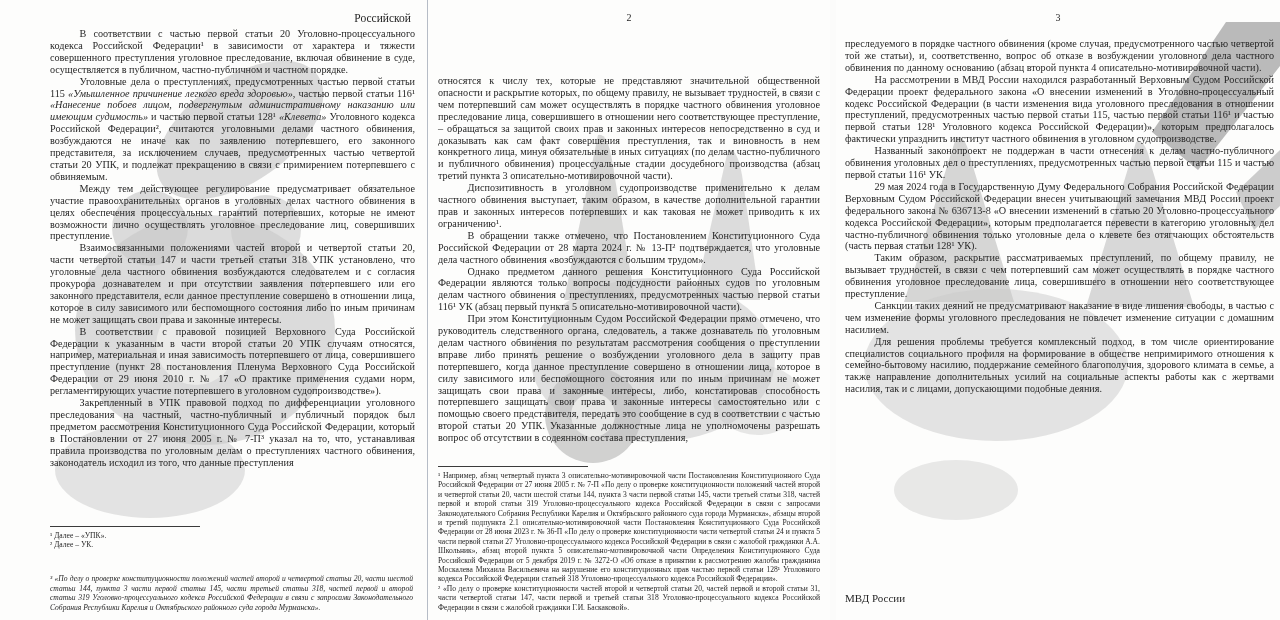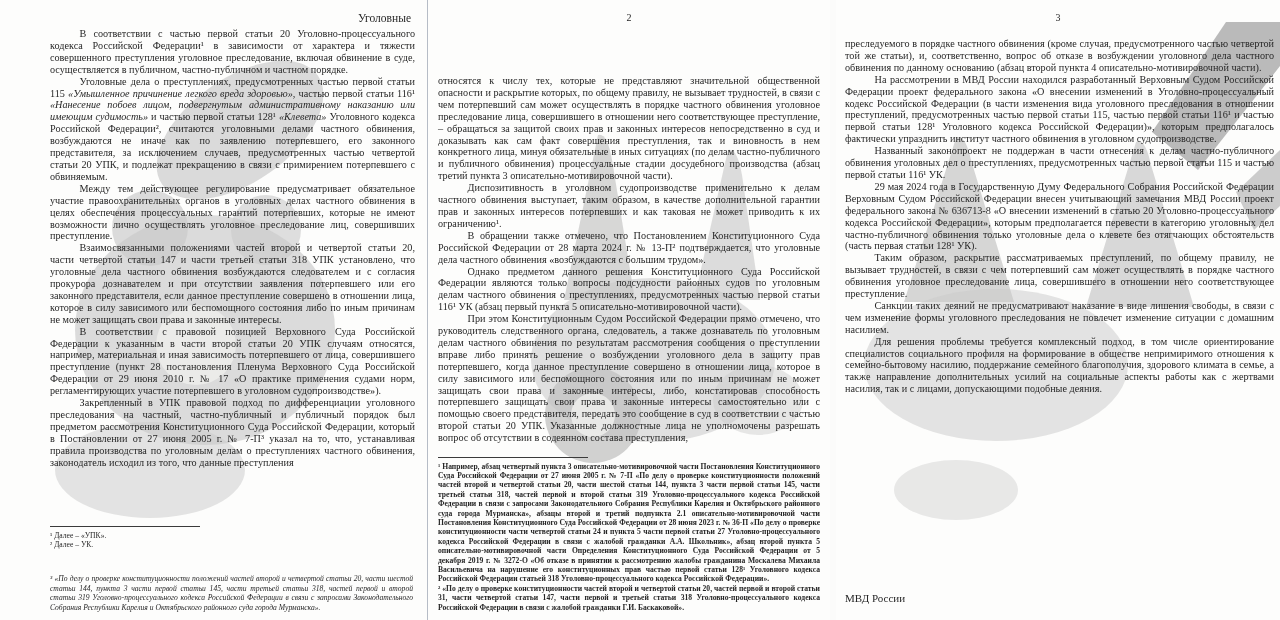--- a/index.html
+++ b/index.html
@@ -17,41 +17,41 @@
         font-size:10.2px;line-height:11.9px;}
   .p1 .body{padding:28px 12px 0 50px;}
   .p2 .body{padding:38px 10px 0 10px;margin-top:37px;}
   .p3 .body{padding:38px 6px 0 9px;}
   p.para{margin:0;text-indent:2.9em;}
   p.para.noind{text-indent:0;}
   .it{font-style:italic;}
   .fnblock{position:absolute;z-index:1;text-align:justify;
            font-size:7.6px;line-height:9.4px;}
   .p1 .fnblock{left:50px;right:14px;bottom:8px;}
-  .p2 .fnblock{left:10px;right:10px;bottom:8px;font-weight:bold;}
+  .p2 .fnblock{left:10px;right:10px;bottom:8px;}
   .fnrule{width:150px;border-top:1.5px solid #3b3b3b;margin-bottom:4px;}
   p.fn{margin:0;}
   .p1 p.fn:last-child{margin-top:25px;font-style:italic;}
   .sig{position:absolute;left:9px;bottom:16px;z-index:1;font-size:11px;}
 </style>
 </head>
 <body>
 
 <div class="canvas">
 
   <section class="page p1">
     <svg class="wm" viewBox="0 0 427 620">
       <ellipse cx="240" cy="130" rx="95" ry="52" transform="rotate(-35 240 130)" fill="#c3c3c3" opacity="0.6"></ellipse>
       <circle cx="150" cy="228" r="38" fill="#c9c9c9" opacity="0.65"></circle>
       <circle cx="266" cy="230" r="35" fill="#c9c9c9" opacity="0.6"></circle>
       <ellipse cx="205" cy="330" rx="130" ry="115" fill="#c9c9c9" opacity="0.65"></ellipse>
       <circle cx="196" cy="345" r="40" fill="#ededeb" opacity="0.85"></circle>
       <ellipse cx="150" cy="470" rx="95" ry="48" fill="#c9c9c9" opacity="0.5"></ellipse>
     </svg>
-    <div class="corner">Уголовные</div>
+    <div class="corner">Российской</div>
     <div class="body">
         <p class="para"><span>В соответствии с частью первой статьи 20 Уголовно-процессуального кодекса Российской Федерации¹ в зависимости от характера и тяжести совершенного преступления уголовное преследование, включая обвинение в суде, осуществляется в публичном, частно-публичном и частном порядке.</span></p>
         <p class="para"><span>Уголовные дела о преступлениях, предусмотренных частью первой статьи 115 </span><span class="it">«Умышленное причинение легкого вреда здоровью»</span><span>, частью первой статьи 116¹ </span><span class="it">«Нанесение побоев лицом, подвергнутым административному наказанию или имеющим судимость»</span><span> и частью первой статьи 128¹ </span><span class="it">«Клевета»</span><span> Уголовного кодекса Российской Федерации², считаются уголовными делами частного обвинения, возбуждаются не иначе как по заявлению потерпевшего, его законного представителя, за исключением случаев, предусмотренных частью четвертой статьи 20 УПК, и подлежат прекращению в связи с примирением потерпевшего с обвиняемым.</span></p>
         <p class="para"><span>Между тем действующее регулирование предусматривает обязательное участие правоохранительных органов в уголовных делах частного обвинения в целях обеспечения процессуальных гарантий потерпевших, которые не имеют возможности лично осуществлять уголовное преследование лиц, совершивших преступление.</span></p>
         <p class="para"><span>Взаимосвязанными положениями частей второй и четвертой статьи 20, части четвертой статьи 147 и части третьей статьи 318 УПК установлено, что уголовные дела частного обвинения возбуждаются следователем и с согласия прокурора дознавателем и при отсутствии заявления потерпевшего или его законного представителя, если данное преступление совершено в отношении лица, которое в силу зависимого или беспомощного состояния либо по иным причинам не может защищать свои права и законные интересы.</span></p>
         <p class="para"><span>В соответствии с правовой позицией Верховного Суда Российской Федерации к указанным в части второй статьи 20 УПК случаям относятся, например, материальная и иная зависимость потерпевшего от лица, совершившего преступление (пункт 28 постановления Пленума Верховного Суда Российской Федерации от 29 июня 2010 г. № 17 «О практике применения судами норм, регламентирующих участие потерпевшего в уголовном судопроизводстве»).</span></p>
         <p class="para"><span>Закрепленный в УПК правовой подход по дифференциации уголовного преследования на частный, частно-публичный и публичный порядок был предметом рассмотрения Конституционного Суда Российской Федерации, который в Постановлении от 27 июня 2005 г. № 7-П³ указал на то, что, устанавливая правила производства по уголовным делам о преступлениях частного обвинения, законодатель исходил из того, что данные преступления</span></p>
       </div>
     <div class="fnblock">
       <div class="fnrule"></div>
@@ -98,19 +98,19 @@
       <ellipse cx="160" cy="365" rx="132" ry="76" fill="#c9c9c9" opacity="0.5"></ellipse>
       <ellipse cx="120" cy="490" rx="62" ry="30" fill="#c9c9c9" opacity="0.4"></ellipse>
     </svg>
     <div class="pagenum">3</div>
     <div class="body">
         <p class="para noind"><span>преследуемого в порядке частного обвинения (кроме случая, предусмотренного частью четвертой той же статьи), и, соответственно, вопрос об отказе в возбуждении уголовного дела частного обвинения по данному основанию (абзац второй пункта 4 описательно-мотивировочной части).</span></p>
         <p class="para"><span>На рассмотрении в МВД России находился разработанный Верховным Судом Российской Федерации проект федерального закона «О внесении изменений в Уголовно-процессуальный кодекс Российской Федерации (в части изменения вида уголовного преследования в отношении преступлений, предусмотренных частью первой статьи 115, частью первой статьи 116¹ и частью первой статьи 128¹ Уголовного кодекса Российской Федерации)», которым предполагалось фактически упразднить институт частного обвинения в уголовном судопроизводстве.</span></p>
         <p class="para"><span>Названный законопроект не поддержан в части отнесения к делам частно-публичного обвинения уголовных дел о преступлениях, предусмотренных частью первой статьи 115 и частью первой статьи 116¹ УК.</span></p>
         <p class="para"><span>29 мая 2024 года в Государственную Думу Федерального Собрания Российской Федерации Верховным Судом Российской Федерации внесен учитывающий замечания МВД России проект федерального закона № 636713-8 «О внесении изменений в статью 20 Уголовно-процессуального кодекса Российской Федерации», которым предполагается перевести в категорию уголовных дел частно-публичного обвинения только уголовные дела о клевете без отягчающих обстоятельств (часть первая статьи 128¹ УК).</span></p>
         <p class="para"><span>Таким образом, раскрытие рассматриваемых преступлений, по общему правилу, не вызывает трудностей, в связи с чем потерпевший сам может осуществлять в порядке частного обвинения уголовное преследование лица, совершившего в отношении него соответствующее преступление.</span></p>
-        <p class="para"><span>Санкции таких деяний не предусматривают наказание в виде лишения свободы, в связи с чем изменение формы уголовного преследования не повлечет изменение ситуации с домашним насилием.</span></p>
+        <p class="para"><span>Санкции таких деяний не предусматривают наказание в виде лишения свободы, в частью с чем изменение формы уголовного преследования не повлечет изменение ситуации с домашним насилием.</span></p>
         <p class="para"><span>Для решения проблемы требуется комплексный подход, в том числе ориентирование специалистов социального профиля на формирование в обществе непримиримого отношения к семейно-бытовому насилию, поддержание семейного благополучия, здорового климата в семье, а также направление дополнительных усилий на социальные аспекты работы как с жертвами насилия, так и с лицами, допускающими подобные деяния.</span></p>
       </div>
     <div class="sig">МВД России</div>
   </section>
 
 </div>
 
 </body></html>

